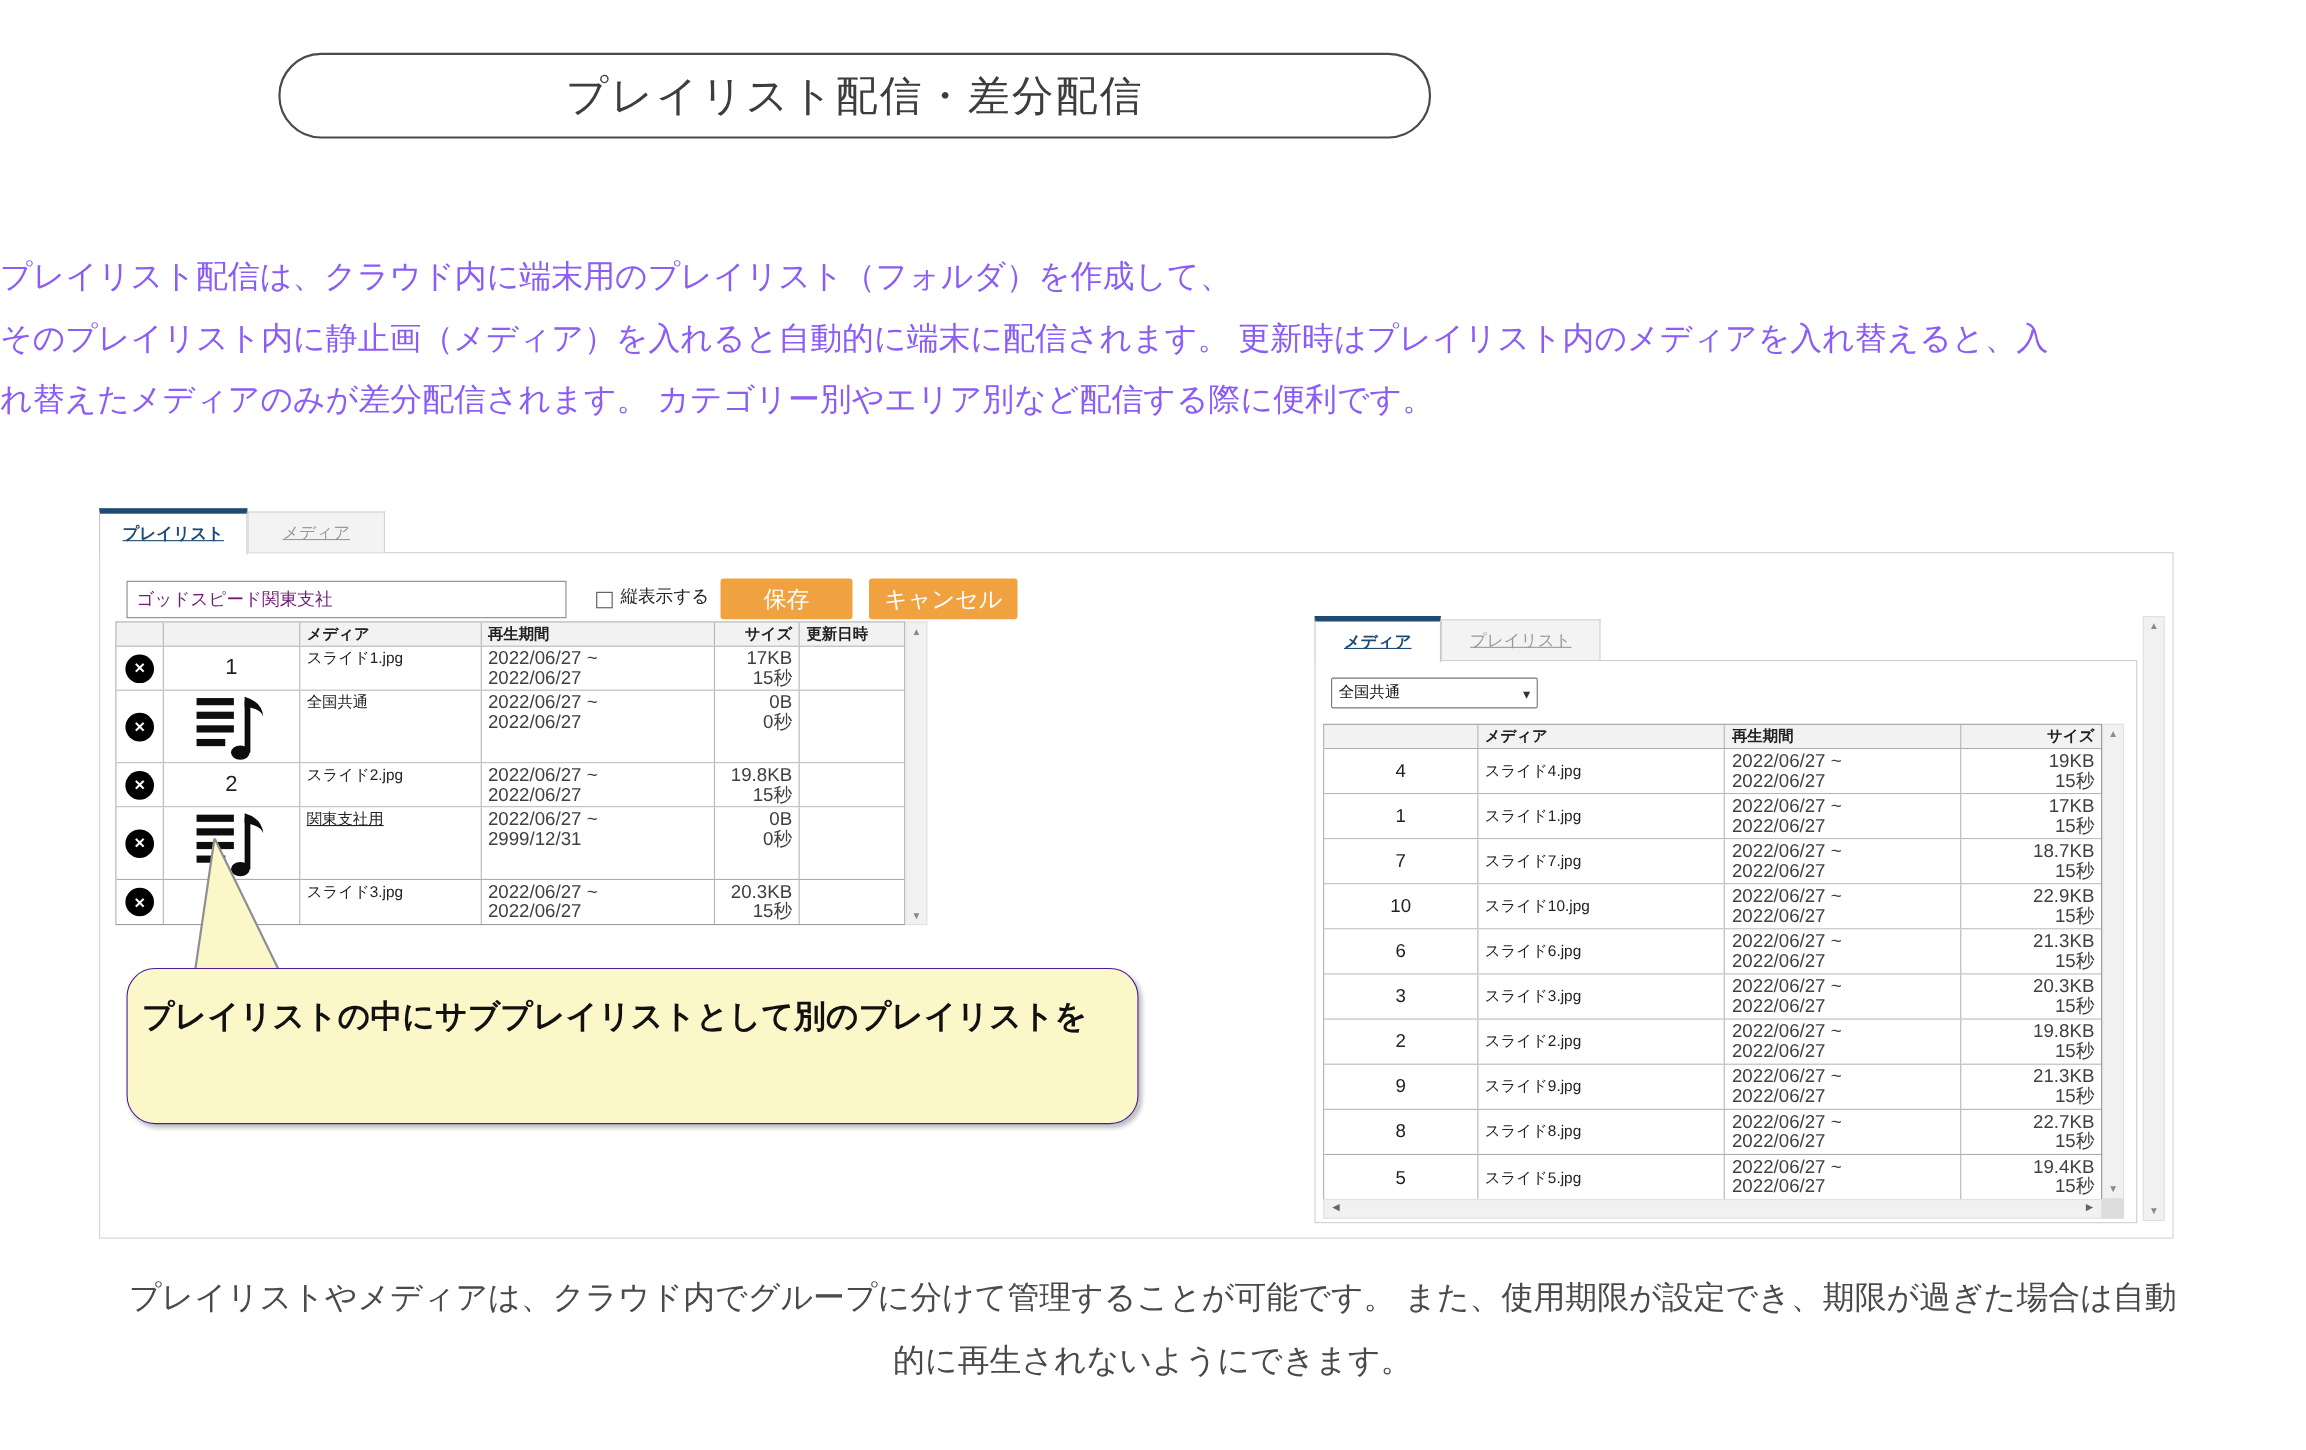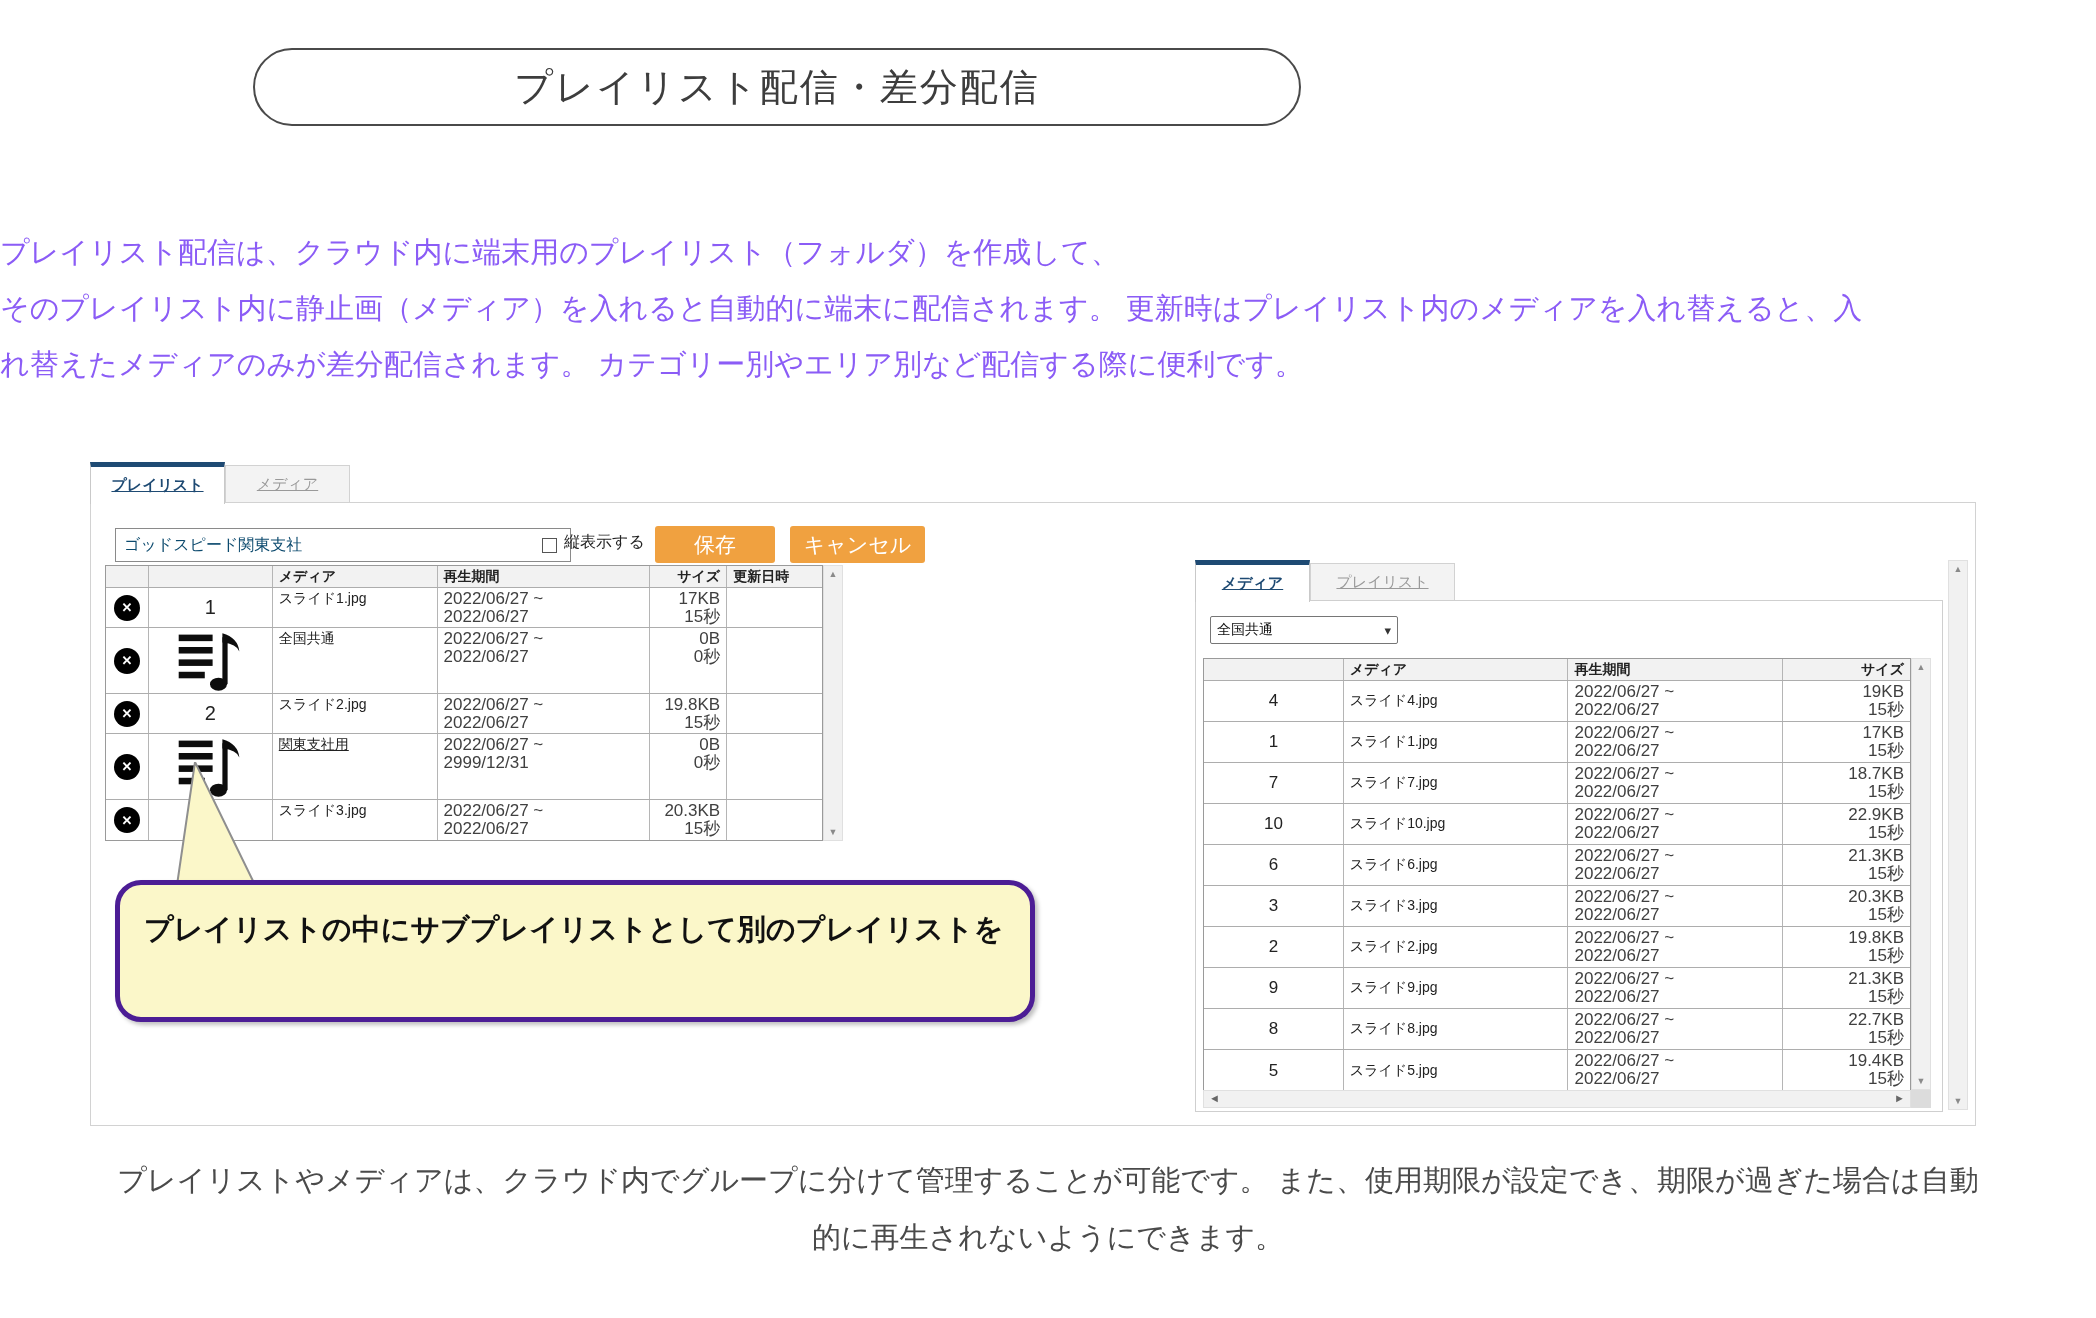--- a/index.html
+++ b/index.html
@@ -23,22 +23,22 @@
     border:1px solid #d2d2d2;}
 
   
   .tab{position:absolute;display:flex;align-items:center;justify-content:center;
     font-size:15px;box-sizing:border-box;cursor:default;text-decoration:underline;}
   .tab.active{background:#fff;border:1px solid #c9c9c9;border-bottom:none;
     border-top:5px solid #1e4a73;color:#1e4a73;font-weight:bold;z-index:3;}
   .tab.inactive{background:#f3f3f3;border:1px solid #d2d2d2;border-bottom:none;color:#999;z-index:1;}
 
   
-  .name-input{position:absolute;left:25px;top:66px;width:456px;height:34px;box-sizing:border-box;
-    border:1px solid #8a8a8a;font-size:16px;padding:12px 8px;color:#0c4a6e;background:#fff;
+  .name-input{position:absolute;left:25px;top:66px;width:400px;height:34px;box-sizing:border-box;
+    border:1px solid #8a8a8a;font-size:16px;padding:12px 8px;color:#701a75;background:#fff;
     font-family:"Liberation Sans",sans-serif;}
   .cb{position:absolute;left:452px;top:76px;width:15px;height:15px;background:#fff;
     border:1px solid #555;box-sizing:border-box;}
   .cb-label{position:absolute;left:474px;top:70px;font-size:16px;color:#222;}
   .btn{position:absolute;top:64px;height:37px;border:none;border-radius:3px;background:#f0a140;
     color:#fff;font-size:21px;display:flex;align-items:center;justify-content:center;
     font-family:Liberation Mono, monospace;cursor:pointer;}
   .btn.save{left:565px;width:120px;}
   .btn.cancel{left:700px;width:135px;}
 
@@ -85,22 +85,22 @@
   .vscroll{position:absolute;width:20px;background:#f1f1f1;border:1px solid #e0e0e0;box-sizing:border-box;}
   .vscroll .up{position:absolute;top:3px;left:0;width:100%;text-align:center;font-size:9px;color:#8a8a8a;}
   .vscroll .dn{position:absolute;bottom:3px;left:0;width:100%;text-align:center;font-size:9px;color:#8a8a8a;}
   .hscroll{position:absolute;height:18px;background:#f1f1f1;border:1px solid #e0e0e0;box-sizing:border-box;}
   .hscroll .lf{position:absolute;left:5px;top:1px;font-size:11px;color:#666;}
   .hscroll .rt{position:absolute;right:5px;top:1px;font-size:11px;color:#666;}
   .corner{position:absolute;width:20px;height:18px;background:#dcdcdc;}
 
   
   .callout{position:absolute;left:25px;top:418px;width:920px;height:142px;background:#fbf7c9;
-    border:5px solid #4c1d95;border-radius:26px;box-shadow:3px 3px 4px rgba(0,0,0,.25);
-    box-sizing:border-box;padding:20px 24px;z-index:6;}
+    border:1px solid #4c1d95;border-radius:26px;box-shadow:3px 3px 4px rgba(0,0,0,.25);
+    box-sizing:border-box;padding:20px 13px;z-index:6;}
   .callout div{font-size:29px;font-weight:bold;color:#111;line-height:48px;}
   .tail{position:absolute;left:85px;top:300px;z-index:5;}
 </style>
 </head>
 <body>
 
 <div class="title-pill">プレイリスト配信・差分配信</div>
 
 <div class="intro">
   <div>プレイリスト配信は、クラウド内に端末用のプレイリスト（フォルダ）を作成して、</div>

